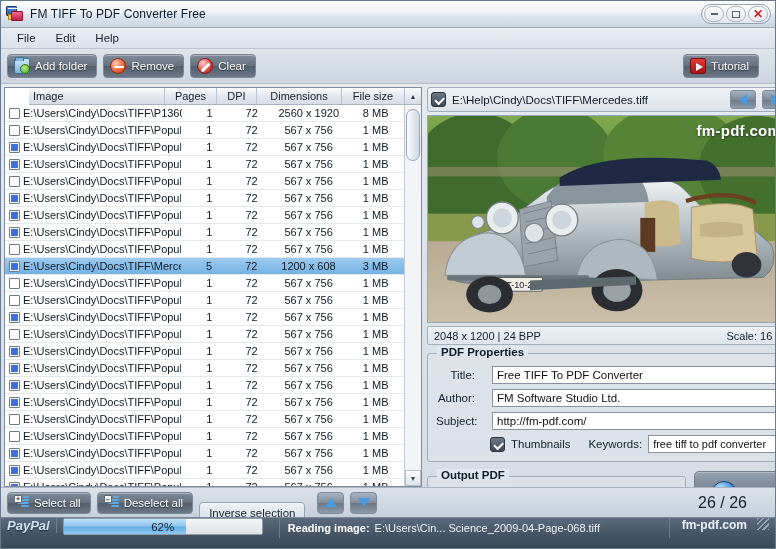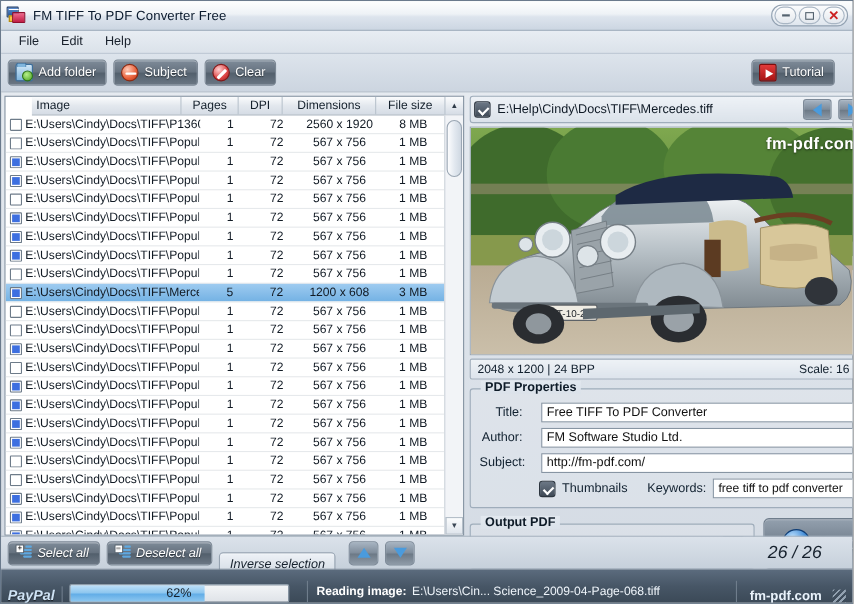--- a/index.html
+++ b/index.html
@@ -364,21 +364,21 @@
   .play-blue:before{
     content:""; position:absolute; left:10px; top:7px;
     border-left:10px solid #fff; border-top:6px solid transparent; border-bottom:6px solid transparent;
   }
 
   
   .botbar {
     position:absolute; left:0; right:0; bottom:31px; height:30px;
     background: linear-gradient(180deg,#dbe2ea,#c6d0db);
     border-top:1px solid #aab5c1;
-    display:flex; align-items:center; gap:6px; padding:0 6px;font-style:italic;
+    display:flex; align-items:center; gap:6px; padding:0 6px;
   }
   .sbtn {
     height:22px; display:flex; align-items:center; gap:5px;
     padding:0 9px; border-radius:4px;
     border:1px solid #7b8794;
     background: linear-gradient(180deg,#7e8b99 0%,#66727f 48%,#525f6c 52%,#6b7784 100%);
     color:#fff; font-size:11.5px; text-shadow:0 1px 1px rgba(0,0,0,.55);
     box-shadow: inset 0 1px 0 rgba(255,255,255,.35);
   }
   .sbtn.plain {
@@ -403,21 +403,21 @@
     background: linear-gradient(180deg,#a7b4c2,#7e8b99 50%,#6b7885 52%,#8e9aa7);
     display:flex; align-items:center; justify-content:center;
   }
   .arr.u { border-bottom:9px solid #4a9bdd; border-left:6px solid transparent; border-right:6px solid transparent;}
   .arr.d { border-top:9px solid #4a9bdd; border-left:6px solid transparent; border-right:6px solid transparent;}
   .counter { margin-left:auto; margin-right:22px; font-size:16px; color:#16212d; }
 
   .statusbar {
     position:absolute; left:0; right:0; bottom:0; height:31px;
     background: linear-gradient(180deg,#5b6b7d 0%,#475666 50%,#3b4957 100%);
-    display:flex; align-items:flex-end; gap:6px; padding:0 6px;
+    display:flex; align-items:flex-start; gap:6px; padding:0 6px;
     border-top:1px solid #7b8897;
   }
   .paypal {
     font-size:13px; font-weight:bold; font-style:italic;
     color:#cfe3f5; text-shadow:0 1px 1px rgba(0,0,0,.6);
     padding-right:6px; border-right:1px solid #6f7d8c;
   }
   .progress {
     width:200px; height:17px; position:relative;
     background: linear-gradient(180deg,#f3f5f7,#dfe3e8);
@@ -474,21 +474,21 @@
     <div class="menuitem">Help</div>
   </div>
 
   <div class="toolbar">
     <div class="tbtn">
       <span class="ico folder"></span>
       <span>Add folder</span>
     </div>
     <div class="tbtn">
       <span class="ico minus-circle"></span>
-      <span>Subject</span>
+      <span>Remove</span>
     </div>
     <div class="tbtn">
       <span class="ico ban"></span>
       <span>Clear</span>
     </div>
     <div class="tb-spacer"></div>
     <div class="tbtn" style="margin-right:10px;">
       <span class="ico play-red"></span>
       <span>Tutorial</span>
     </div>

